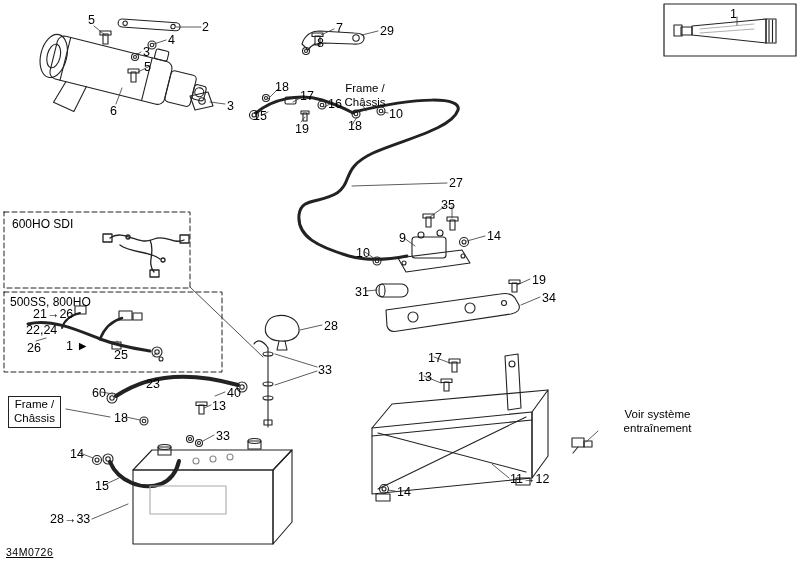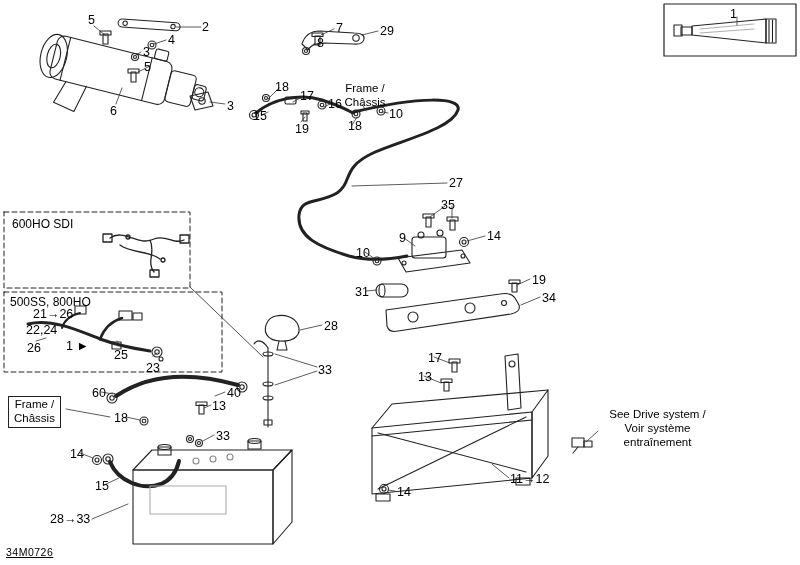--- a/index.html
+++ b/index.html
@@ -346,21 +346,21 @@
   <span class="co" style="left:399px;top:232px">9</span>
   <span class="co" style="left:356px;top:247px">10</span>
   <span class="co" style="left:355px;top:286px">31</span>
   <span class="co" style="left:532px;top:274px">19</span>
   <span class="co" style="left:542px;top:292px">34</span>
   <span class="co" style="left:33px;top:308px">21→26</span>
   <span class="co" style="left:26px;top:324px">22,24</span>
   <span class="co" style="left:66px;top:340px">1 ►</span>
   <span class="co" style="left:27px;top:342px">26</span>
   <span class="co" style="left:114px;top:349px">25</span>
-  <span class="co" style="left:146px;top:362px">23</span>
+  <span class="co" style="left:146px;top:378px">23</span>
   <span class="co" style="left:324px;top:320px">28</span>
   <span class="co" style="left:318px;top:364px">33</span>
   <span class="co" style="left:92px;top:387px">60</span>
   <span class="co" style="left:227px;top:387px">40</span>
   <span class="co" style="left:212px;top:400px">13</span>
   <span class="co" style="left:114px;top:412px">18</span>
   <span class="co" style="left:216px;top:430px">33</span>
   <span class="co" style="left:70px;top:448px">14</span>
   <span class="co" style="left:95px;top:480px">15</span>
   <span class="co" style="left:428px;top:352px">17</span>
@@ -379,20 +379,19 @@
     <div>Frame /</div>
     <div>Châssis</div>
   </div>
 
   <div class="framebox" style="left:8px;top:396px">
     <div>Frame /</div>
     <div>Châssis</div>
   </div>
 
   <div class="note" style="left:585px;top:408px;width:145px">
-    <div>See Drive system /</div>
     <div>Voir système</div>
     <div>entraînement</div>
   </div>
 
   <div class="code" style="left:6px;top:546px">34M0726</div>
 
 </div>
 
 </body></html>

